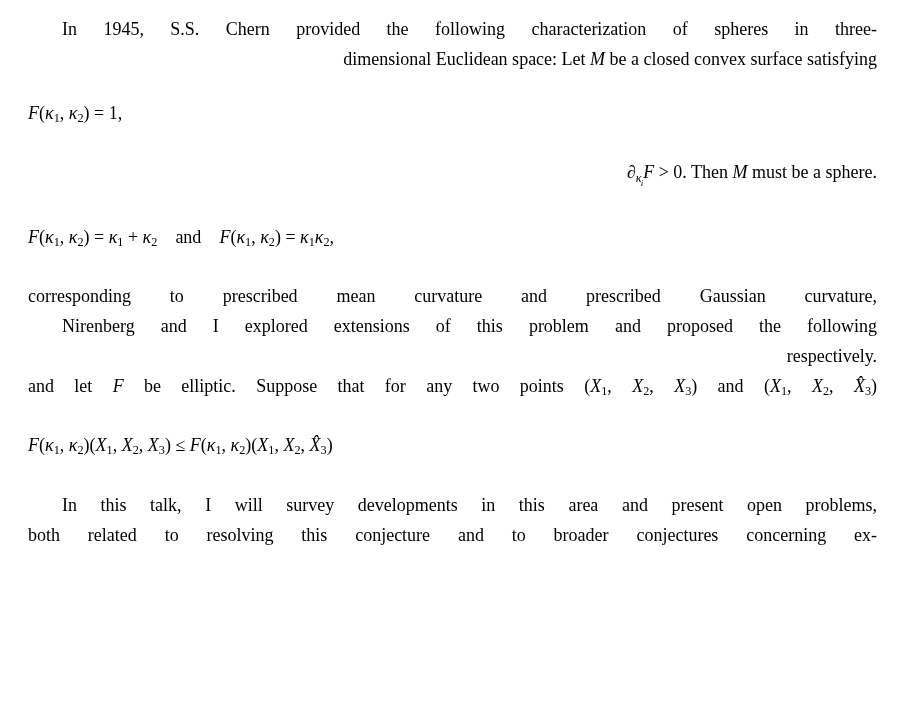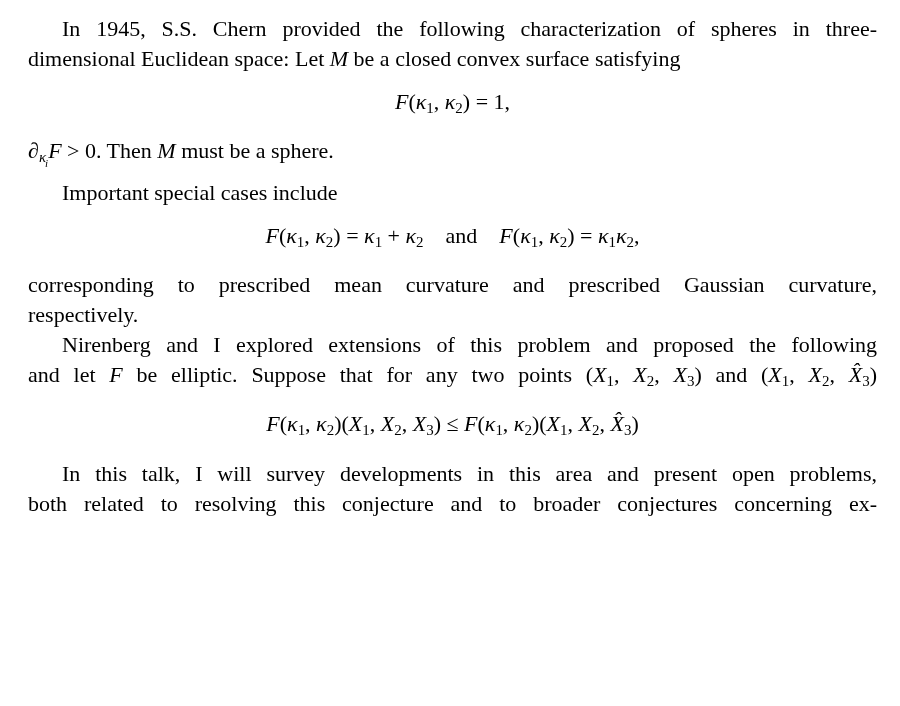--- a/index.html
+++ b/index.html
@@ -9,59 +9,57 @@
   }
   .page {
     position: relative;
     width: 900px;
     height: 556px;
     box-sizing: border-box;
     padding: 14px 23px 0 28px;
     background: #ffffff;
     color: #000000;
     font-family: "Liberation Serif", "DejaVu Serif", serif;
-    font-size: 22px;
+    font-size: 18px;
     overflow: hidden;
   }
   .ln {
     line-height: 30px;
     min-height: 30px;
     white-space: normal;
-    text-align: left;
+    text-align: right;
   }
   .jl {
     text-align: justify;
     text-align-last: justify;
   }
   .ind {
     text-indent: 34px;
   }
   .eq {
     line-height: 30px;
     min-height: 30px;
-    text-align: center;
-    margin: 13px 0;
+    margin: 24px 0;
   }
   
   .i   { font-style: italic; }
   .s   { font-size: 0.68em; vertical-align: -0.28em; }
   .is  { font-style: italic; font-size: 0.68em; vertical-align: -0.3em; }
   .is2 { font-style: italic; font-size: 0.5em;  vertical-align: -0.8em; margin-left: -1px; }
 </style>
 </head>
 <body>
 
 <div class="page">
   <div class="ln jl ind"><span>In 1945, S.S. Chern provided the following characterization of spheres in three-</span></div>
   <div class="ln"><span>dimensional Euclidean space: Let </span><span class="i">M</span><span> be a closed convex surface satisfying</span></div>
   <div class="eq"><span class="i">F</span><span>(</span><span class="i">κ</span><span class="s">1</span><span>, </span><span class="i">κ</span><span class="s">2</span><span>) = 1,</span></div>
   <div class="ln"><span class="i">∂</span><span class="is">κ</span><span class="is2">i</span><span class="i">F</span><span> &gt; 0. Then </span><span class="i">M</span><span> must be a sphere.</span></div>
-  <div class="ln ind"><span>Important special cases include</span></div>
   <div class="eq"><span class="i">F</span><span>(</span><span class="i">κ</span><span class="s">1</span><span>, </span><span class="i">κ</span><span class="s">2</span><span>) = </span><span class="i">κ</span><span class="s">1</span><span> + </span><span class="i">κ</span><span class="s">2</span><span> and </span><span class="i">F</span><span>(</span><span class="i">κ</span><span class="s">1</span><span>, </span><span class="i">κ</span><span class="s">2</span><span>) = </span><span class="i">κ</span><span class="s">1</span><span class="i">κ</span><span class="s">2</span><span>,</span></div>
   <div class="ln jl"><span>corresponding to prescribed mean curvature and prescribed Gaussian curvature,</span></div>
+  <div class="ln jl ind"><span>Nirenberg and I explored extensions of this problem and proposed the following</span></div>
   <div class="ln"><span>respectively.</span></div>
-  <div class="ln jl ind"><span>Nirenberg and I explored extensions of this problem and proposed the following</span></div>
   <div class="ln jl"><span>and let </span><span class="i">F</span><span> be elliptic. Suppose that for any two points (</span><span class="i">X</span><span class="s">1</span><span>, </span><span class="i">X</span><span class="s">2</span><span>, </span><span class="i">X</span><span class="s">3</span><span>) and (</span><span class="i">X</span><span class="s">1</span><span>, </span><span class="i">X</span><span class="s">2</span><span>, </span><span class="i">X̂</span><span class="s">3</span><span>)</span></div>
   <div class="eq"><span class="i">F</span><span>(</span><span class="i">κ</span><span class="s">1</span><span>, </span><span class="i">κ</span><span class="s">2</span><span>)(</span><span class="i">X</span><span class="s">1</span><span>, </span><span class="i">X</span><span class="s">2</span><span>, </span><span class="i">X</span><span class="s">3</span><span>) ≤ </span><span class="i">F</span><span>(</span><span class="i">κ</span><span class="s">1</span><span>, </span><span class="i">κ</span><span class="s">2</span><span>)(</span><span class="i">X</span><span class="s">1</span><span>, </span><span class="i">X</span><span class="s">2</span><span>, </span><span class="i">X̂</span><span class="s">3</span><span>)</span></div>
   <div class="ln jl ind"><span>In this talk, I will survey developments in this area and present open problems,</span></div>
   <div class="ln jl"><span>both related to resolving this conjecture and to broader conjectures concerning ex-</span></div>
 
 </div>
 
 </body></html>

